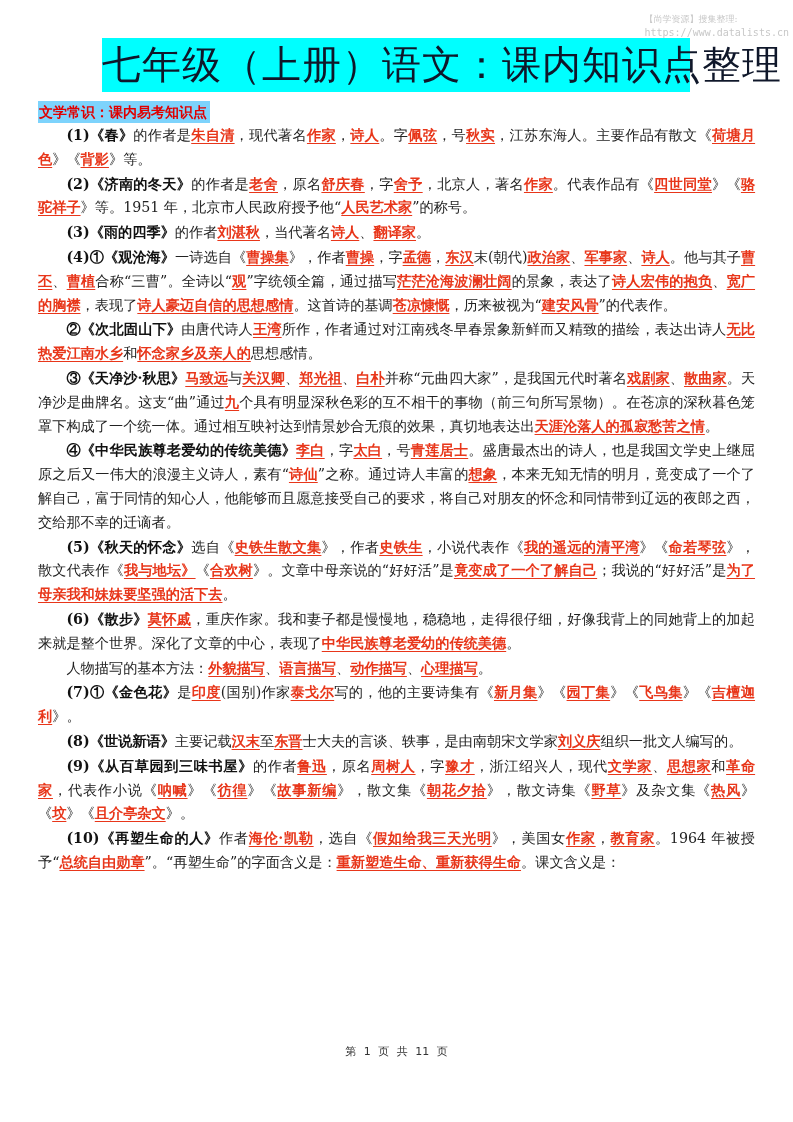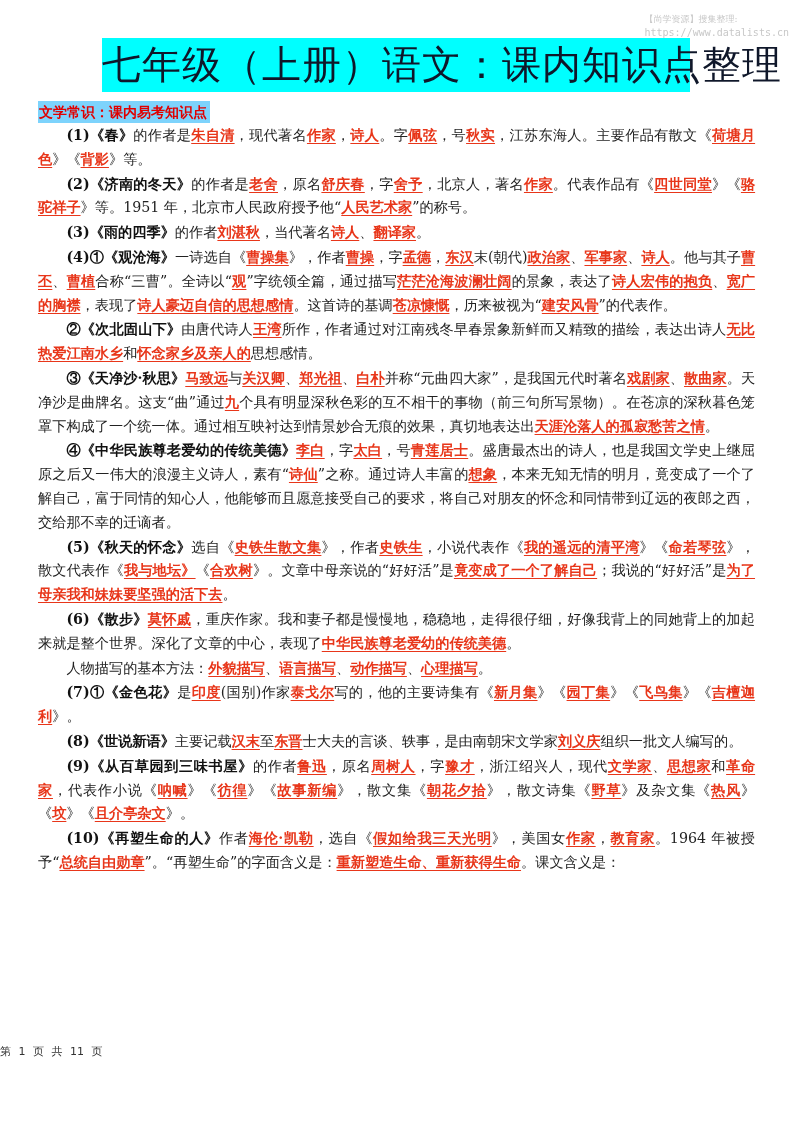--- a/index.html
+++ b/index.html
@@ -14,21 +14,21 @@
   .section-head { position: absolute; left: 38px; top: 101px; height: 22px; padding: 0 3px 0 1px;
                   background: #7dd3fc; color: #e00000; font-weight: bold;
                   font-family: "DejaVu Sans", "Liberation Sans", sans-serif; font-size: 14px; line-height: 22px; }
   .content { position: absolute; left: 38px; top: 124px; width: 717px;
              font-size: 14.2px; line-height: 23.8px; text-align: justify; }
   .content p { margin: 0 0 0 0; text-indent: 2em; }
   .content p + p { margin-top: 1px; }
   b.t { font-weight: bold; color: #111; margin-top: 12px; }
   u.k { color: #e8361a; text-decoration: underline; text-decoration-color: #e8361a;
         text-underline-offset: 3px; font-weight: bold; }
-  .footer { position: absolute; left: 0; width: 793px; top: 1044px; 
+  .footer { position: absolute; left: 0; width: 793px; top: 1044px; text-align: center;
             font-family: "DejaVu Sans", "Liberation Sans", sans-serif; font-size: 11px; color: #333; word-spacing: 4px; }
 </style>
 </head>
 <body>
 
 <div class="watermark">
   <div>【尚学资源】搜集整理:</div>
   <div class="url">https://www.datalists.cn</div>
 </div>
 

